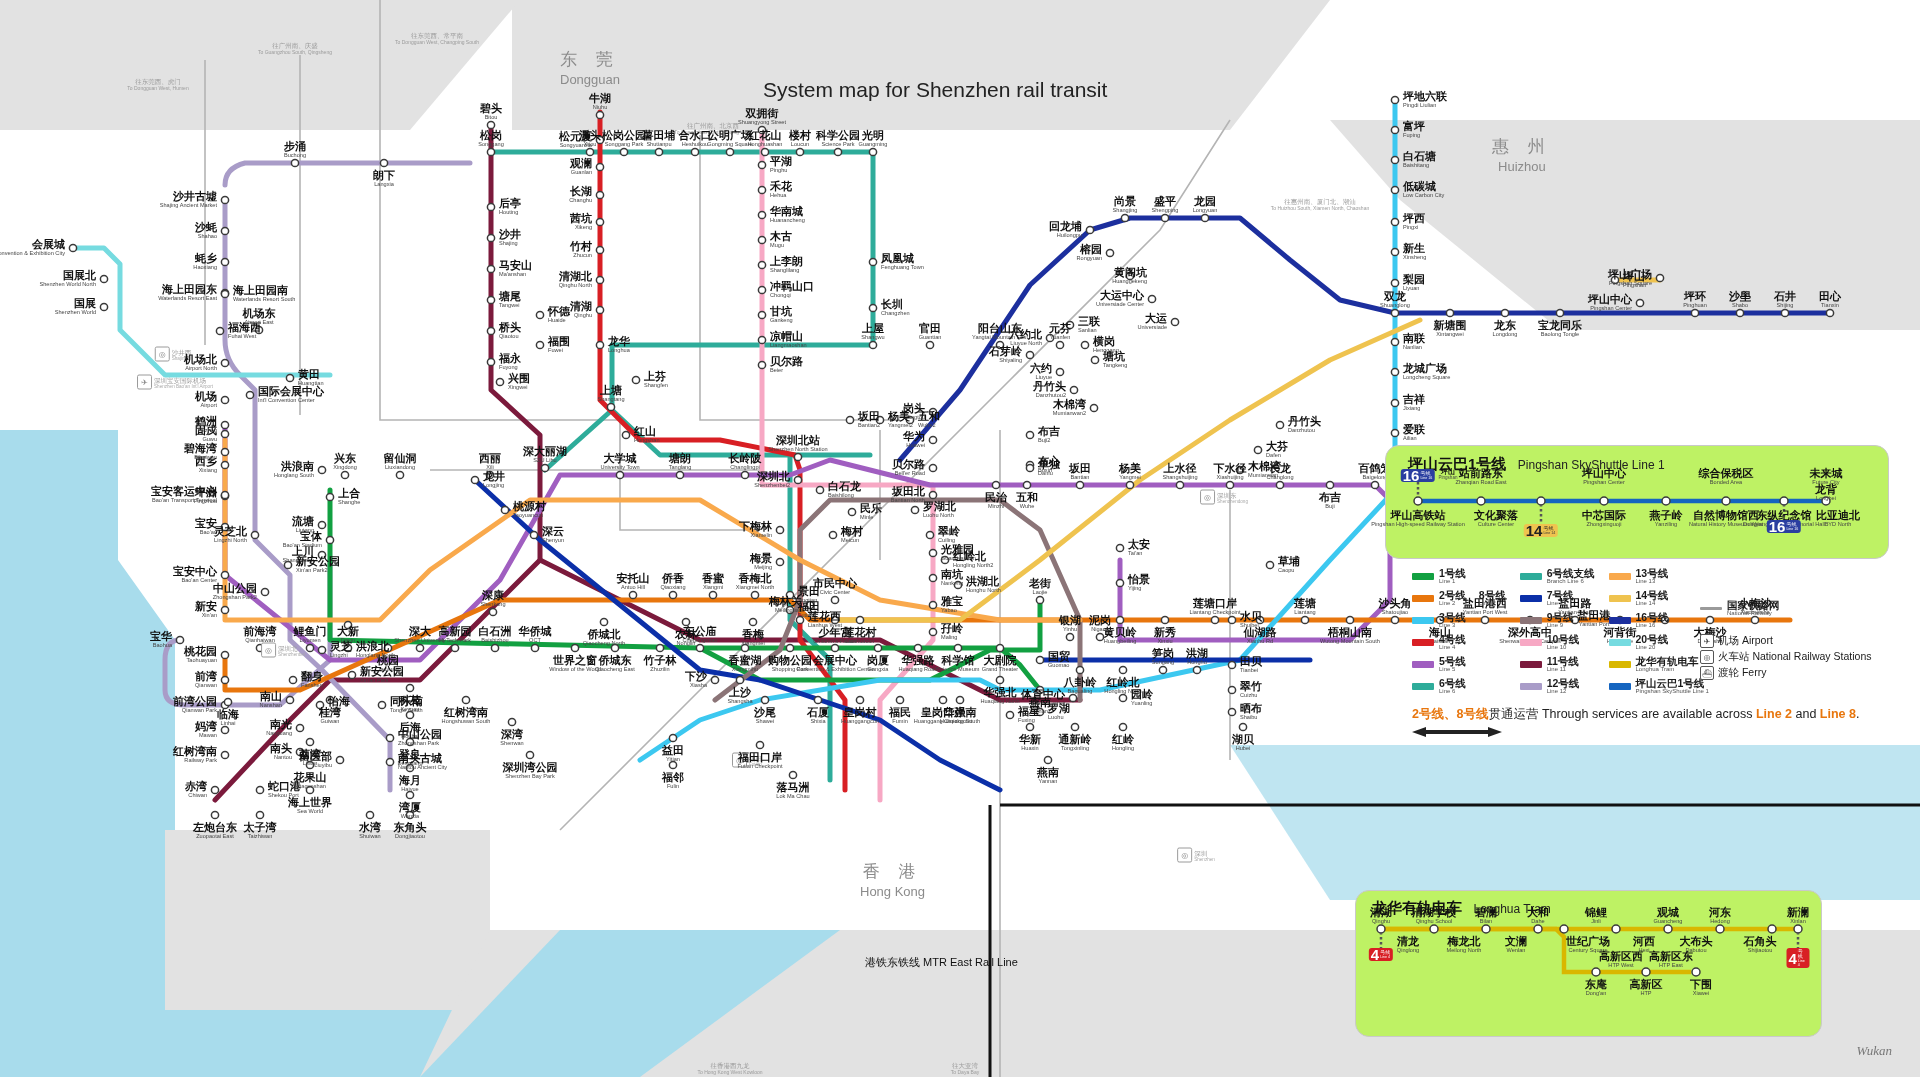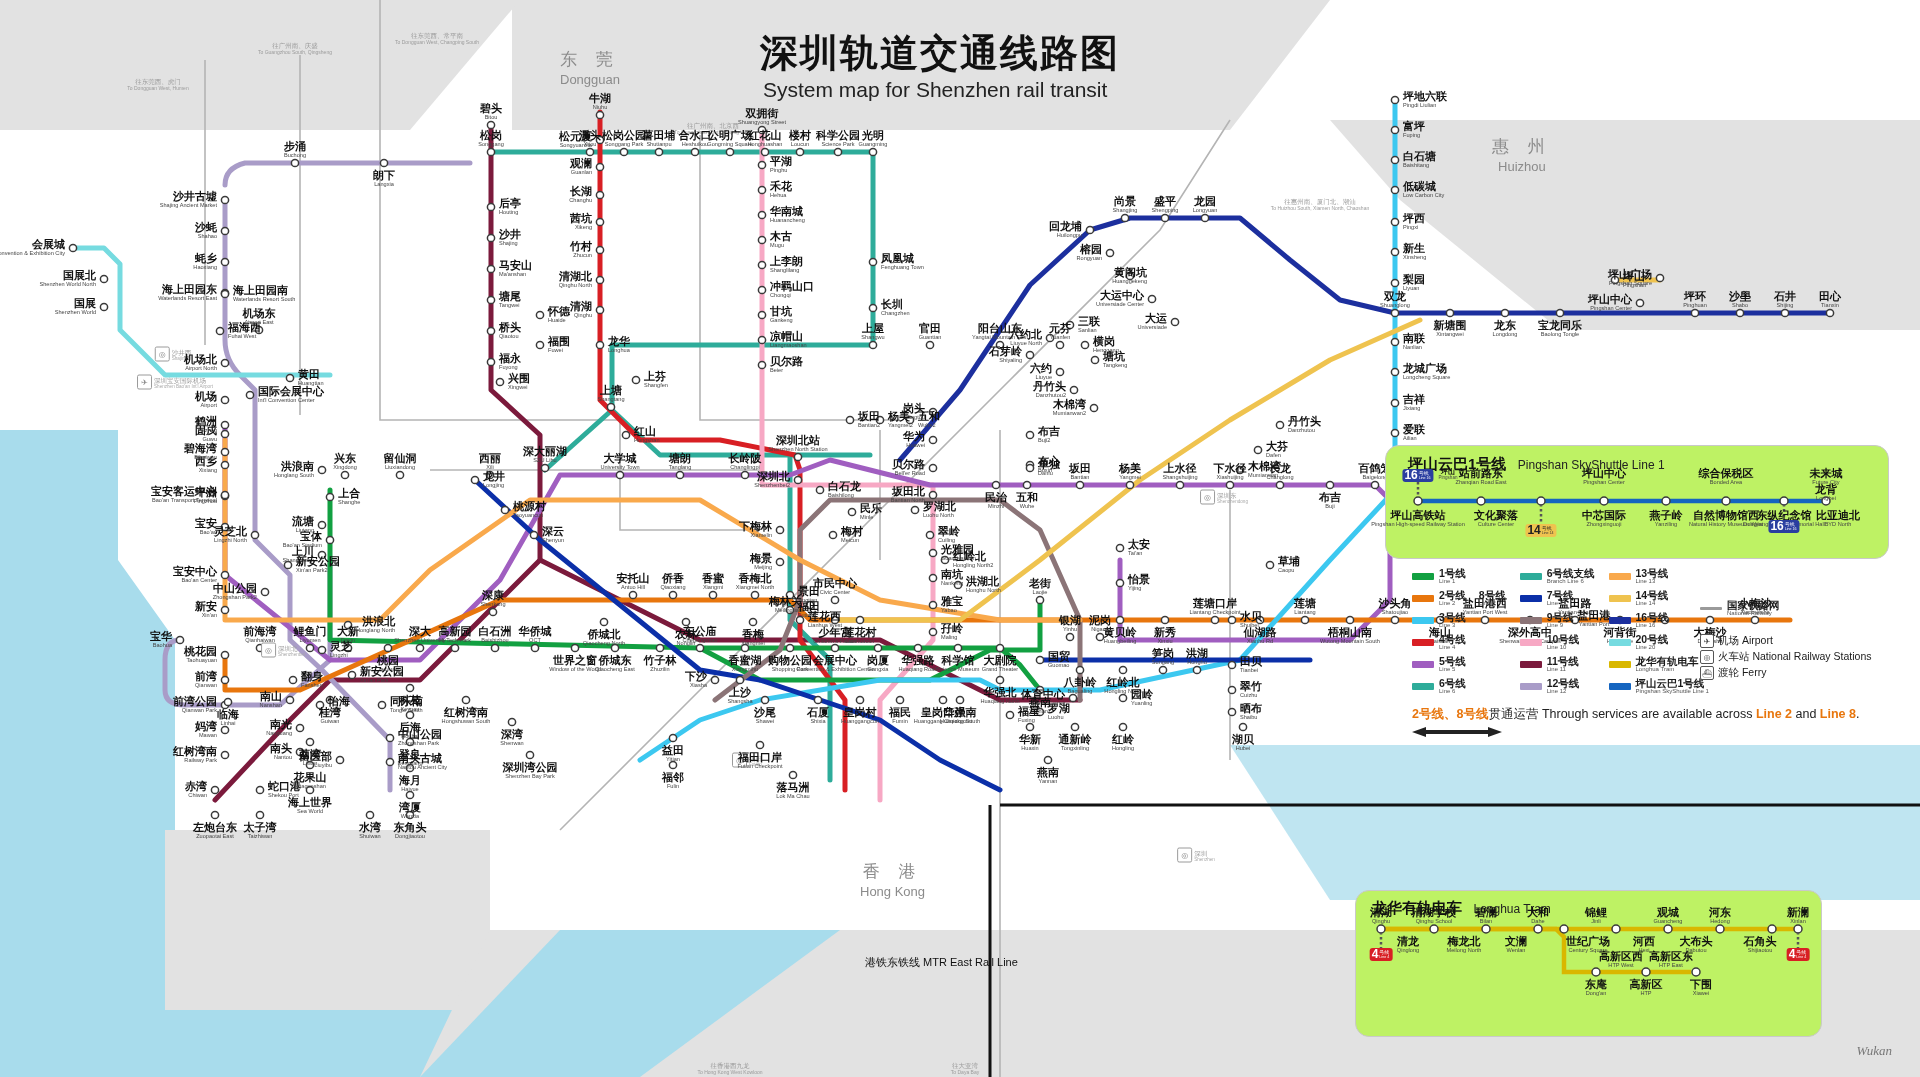--- a/index.html
+++ b/index.html
@@ -42,21 +42,21 @@
   .inset-title .cn{font-size:15px;color:#111;}
   .inset-title .en{font-size:12px;color:#222;font-weight:normal;margin-left:7px;}
 
   .lbl{position:absolute;text-align:center;transform:translateX(-50%);white-space:nowrap;pointer-events:none;}
   .lbl .cn{display:block;font-size:11px;font-weight:bold;color:#111;line-height:11px;}
   .lbl .en{display:block;font-size:5.6px;color:#444;line-height:6.4px;}
   .lbl.lft{text-align:right;transform:translateX(-100%);}
   .lbl.rgt{text-align:left;transform:translateX(0);}
 
   .linebadge{position:absolute;display:flex;align-items:center;border-radius:3px;padding:1px 3px 1px 2px;transform:translateX(-50%);}
-  .linebadge .num{font-size:12px;font-weight:bold;color:#fff;line-height:11px;}
+  .linebadge .num{font-size:15px;font-weight:bold;color:#fff;line-height:11px;}
   .linebadge .sub{margin-left:1px;display:flex;flex-direction:column;}
   .linebadge .sub .a{font-size:5px;color:#fff;line-height:5px;}
   .linebadge .sub .b{font-size:3.6px;color:#fff;line-height:4px;}
 
   .sig{position:absolute;right:28px;bottom:18px;font-size:13px;color:#777;font-style:italic;font-family:"Liberation Serif",serif;}
 
   .mtr-lbl{position:absolute;font-size:11px;color:#111;}
   .corner-note{position:absolute;color:#9b9b9b;text-align:center;white-space:nowrap;}
   .corner-note .cn{display:block;font-size:6.5px;line-height:7px;}
   .corner-note .en{display:block;font-size:5px;line-height:6px;}
@@ -444,21 +444,20 @@
       <circle cx="835" cy="620" r="3.6" class="stn"></circle>
       <circle cx="860" cy="620" r="3.6" class="stn"></circle>
       <circle cx="790" cy="610" r="3.6" class="stn"></circle>
       <circle cx="835" cy="600" r="3.6" class="stn"></circle>
       <circle cx="1000" cy="680" r="3.6" class="stn"></circle>
       <circle cx="1040" cy="690" r="3.6" class="stn"></circle>
       <circle cx="960" cy="700" r="3.6" class="stn"></circle>
       <circle cx="1010" cy="715" r="3.6" class="stn"></circle>
     </svg>
 
-<div class="title-cn">深圳轨道交通线路图</div>
 <div class="title-en">System map for Shenzhen rail transit</div>
 
 <div id="regions">
       <div class="region-label" style="left: 560px; top: 48px;">
         <div class="cn">东 莞</div>
         <div class="en">Dongguan</div>
       </div>
       <div class="region-label" style="left: 1492px; top: 135px;">
         <div class="cn">惠 州</div>
         <div class="en">Huizhou</div>
@@ -1391,21 +1390,21 @@
         <span class="en">Liuyibu</span>
       </div>
       <div class="lbl rgt" style="left: 301px; top: 671px;">
         <span class="cn">翻身</span>
         <span class="en">Fanshen</span>
       </div>
       <div class="lbl rgt" style="left: 330px; top: 641px;">
         <span class="cn">灵芝</span>
         <span class="en">Lingzhi</span>
       </div>
-      <div class="lbl rgt" style="left: 356px; top: 616px; text-align: right;">
+      <div class="lbl rgt" style="left: 356px; top: 641px;">
         <span class="cn">洪浪北</span>
         <span class="en">Honglang North</span>
       </div>
       <div class="lbl rgt" style="left: 360px; top: 666px;">
         <span class="cn">新安公园</span>
         <span class="en">Xin'an Park</span>
       </div>
       <div class="lbl rgt" style="left: 390px; top: 696px;">
         <span class="cn">同乐南</span>
         <span class="en">Tongle South</span>

